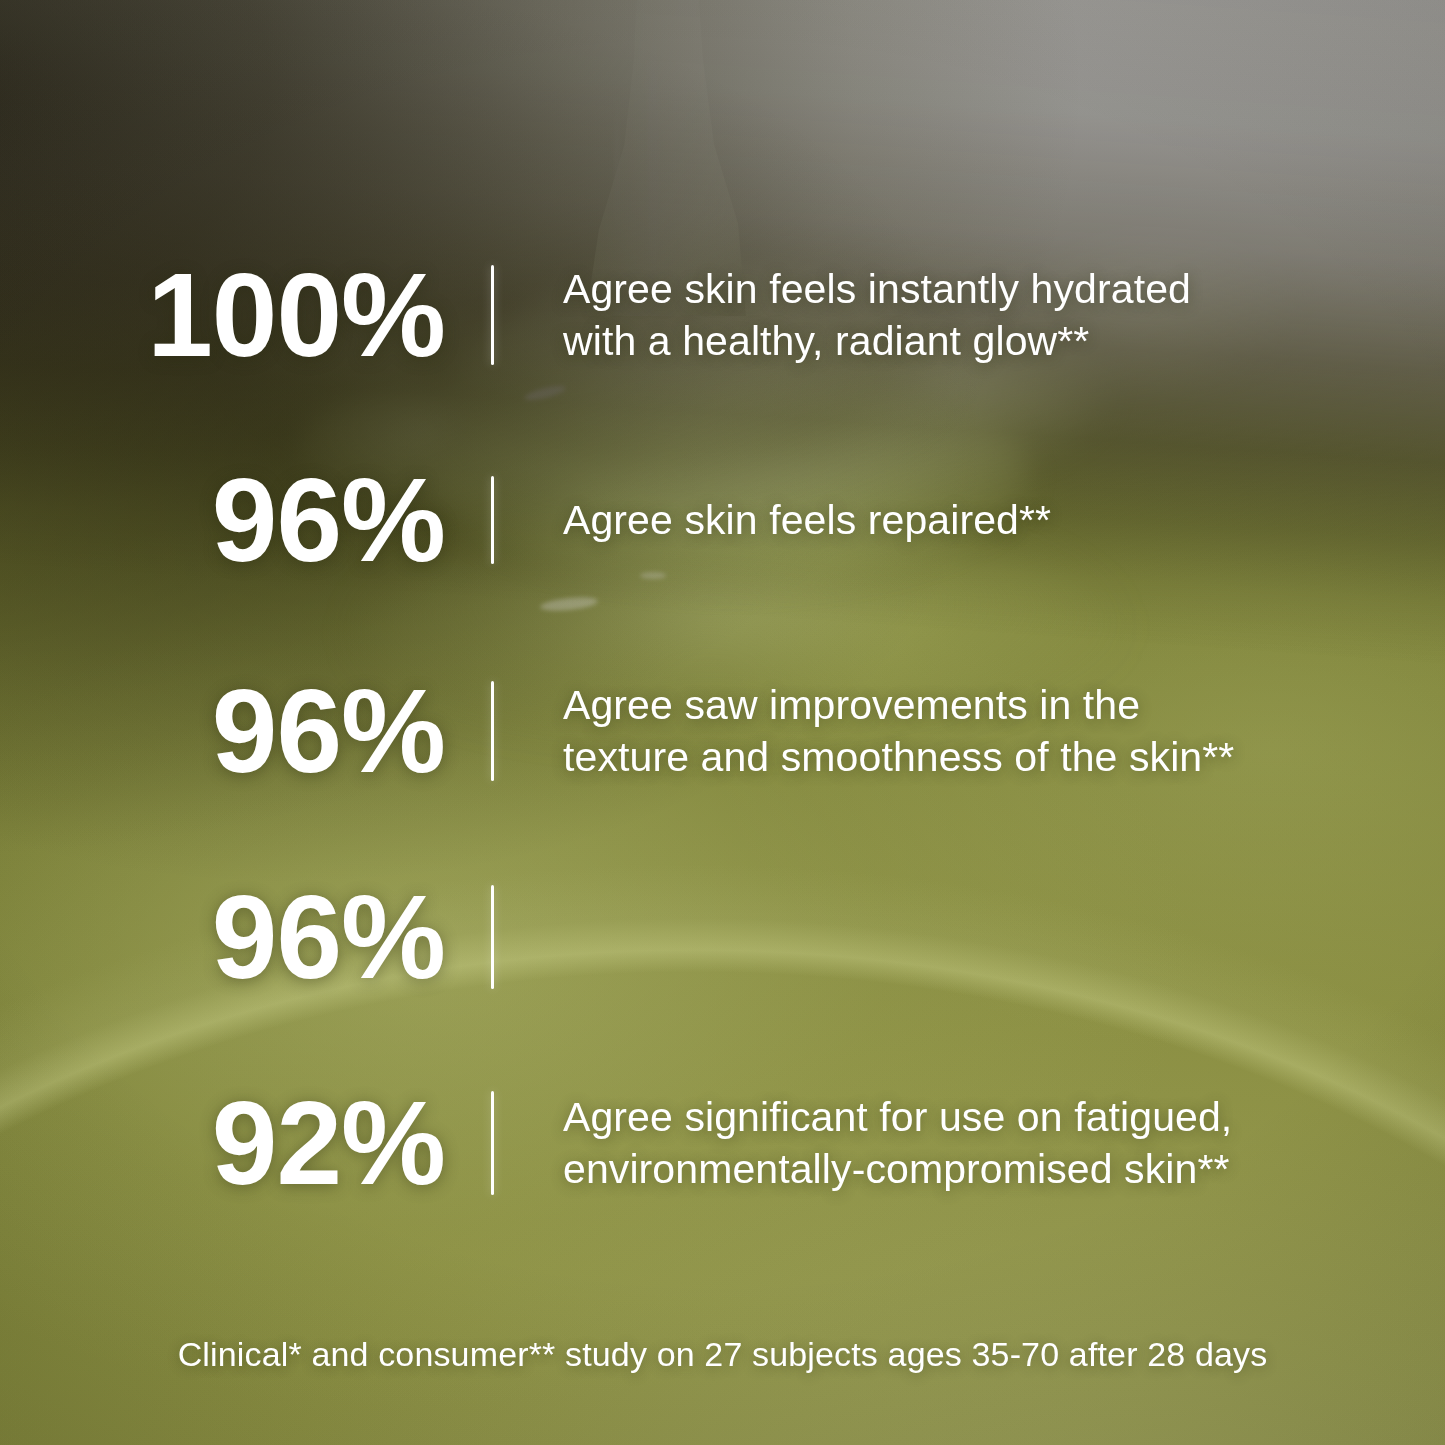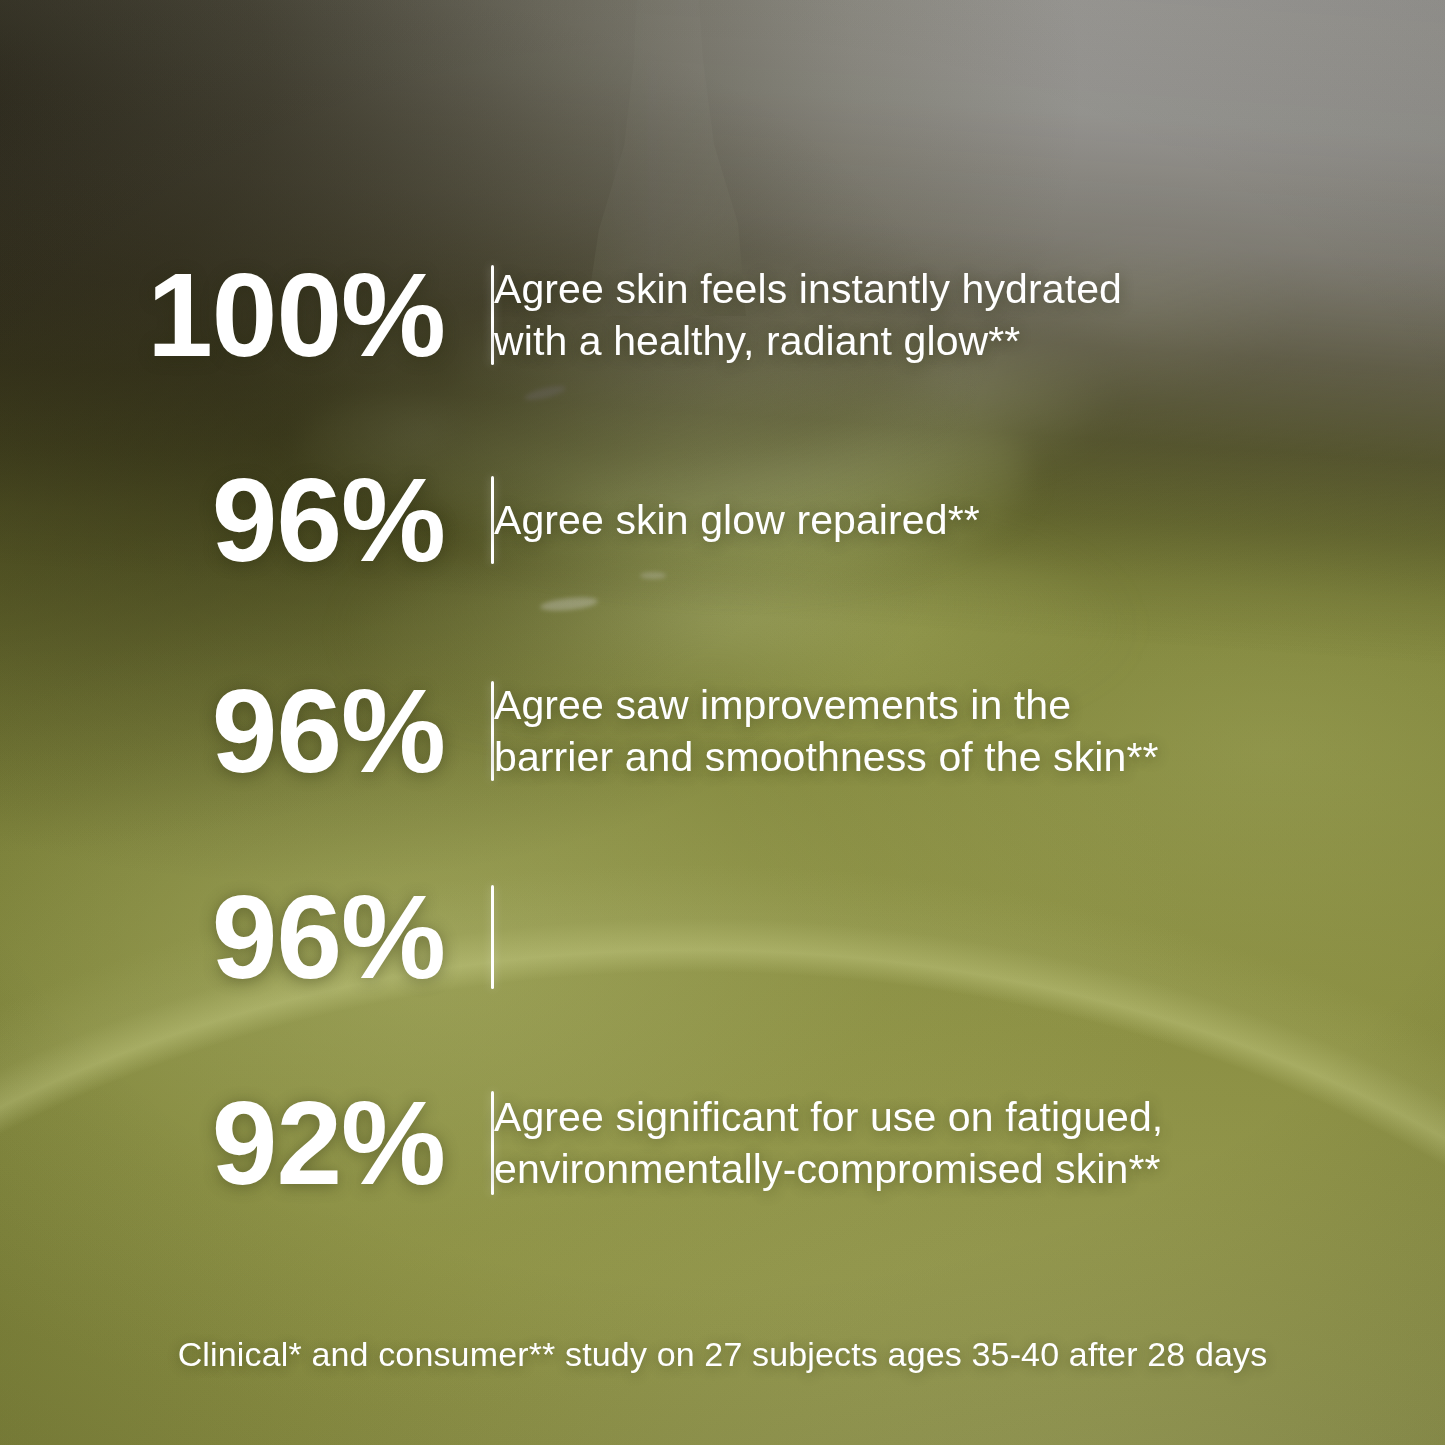--- a/index.html
+++ b/index.html
@@ -188,20 +188,21 @@
   .stat-divider {
     flex:0 0 auto;
     width:3px;
     margin-left:46px;
     background:#ffffff;
     border-radius:2px;
     box-shadow:0 0 10px rgba(255,255,255,0.30);
   }
 
   .stat-text {
+    margin-left:69px;
     color:#ffffff;
     font-size:41px;
     line-height:1.28;
     font-weight:400;
     letter-spacing:0.1px;
     text-shadow:0 2px 14px rgba(40,44,14,0.45);
     white-space:pre-line;
   }
 
   
@@ -265,38 +266,38 @@
     <div class="stat-row" id="row-0">
       <div class="stat-pct">100%</div>
       <div class="stat-divider"></div>
       <div class="stat-text">Agree skin feels instantly hydrated
 with a healthy, radiant glow**</div>
     </div>
 
     <div class="stat-row" id="row-1">
       <div class="stat-pct">96%</div>
       <div class="stat-divider"></div>
-      <div class="stat-text">Agree skin glow repaired**</div>
+      <div class="stat-text">Agree skin feels repaired**</div>
     </div>
 
     <div class="stat-row" id="row-2">
       <div class="stat-pct">96%</div>
       <div class="stat-divider"></div>
       <div class="stat-text">Agree saw improvements in the
-barrier and smoothness of the skin**</div>
+texture and smoothness of the skin**</div>
     </div>
 
     <div class="stat-row" id="row-3">
       <div class="stat-pct">96%</div>
       <div class="stat-divider"></div>
     </div>
 
     <div class="stat-row" id="row-4">
       <div class="stat-pct">92%</div>
       <div class="stat-divider"></div>
       <div class="stat-text">Agree significant for use on fatigued,
 environmentally-compromised skin**</div>
     </div>
 
-    <div class="footnote">Clinical* and consumer** study on 27 subjects ages 35-40 after 28 days</div>
+    <div class="footnote">Clinical* and consumer** study on 27 subjects ages 35-70 after 28 days</div>
 
   </div>
 </div>
 
 </body></html>

